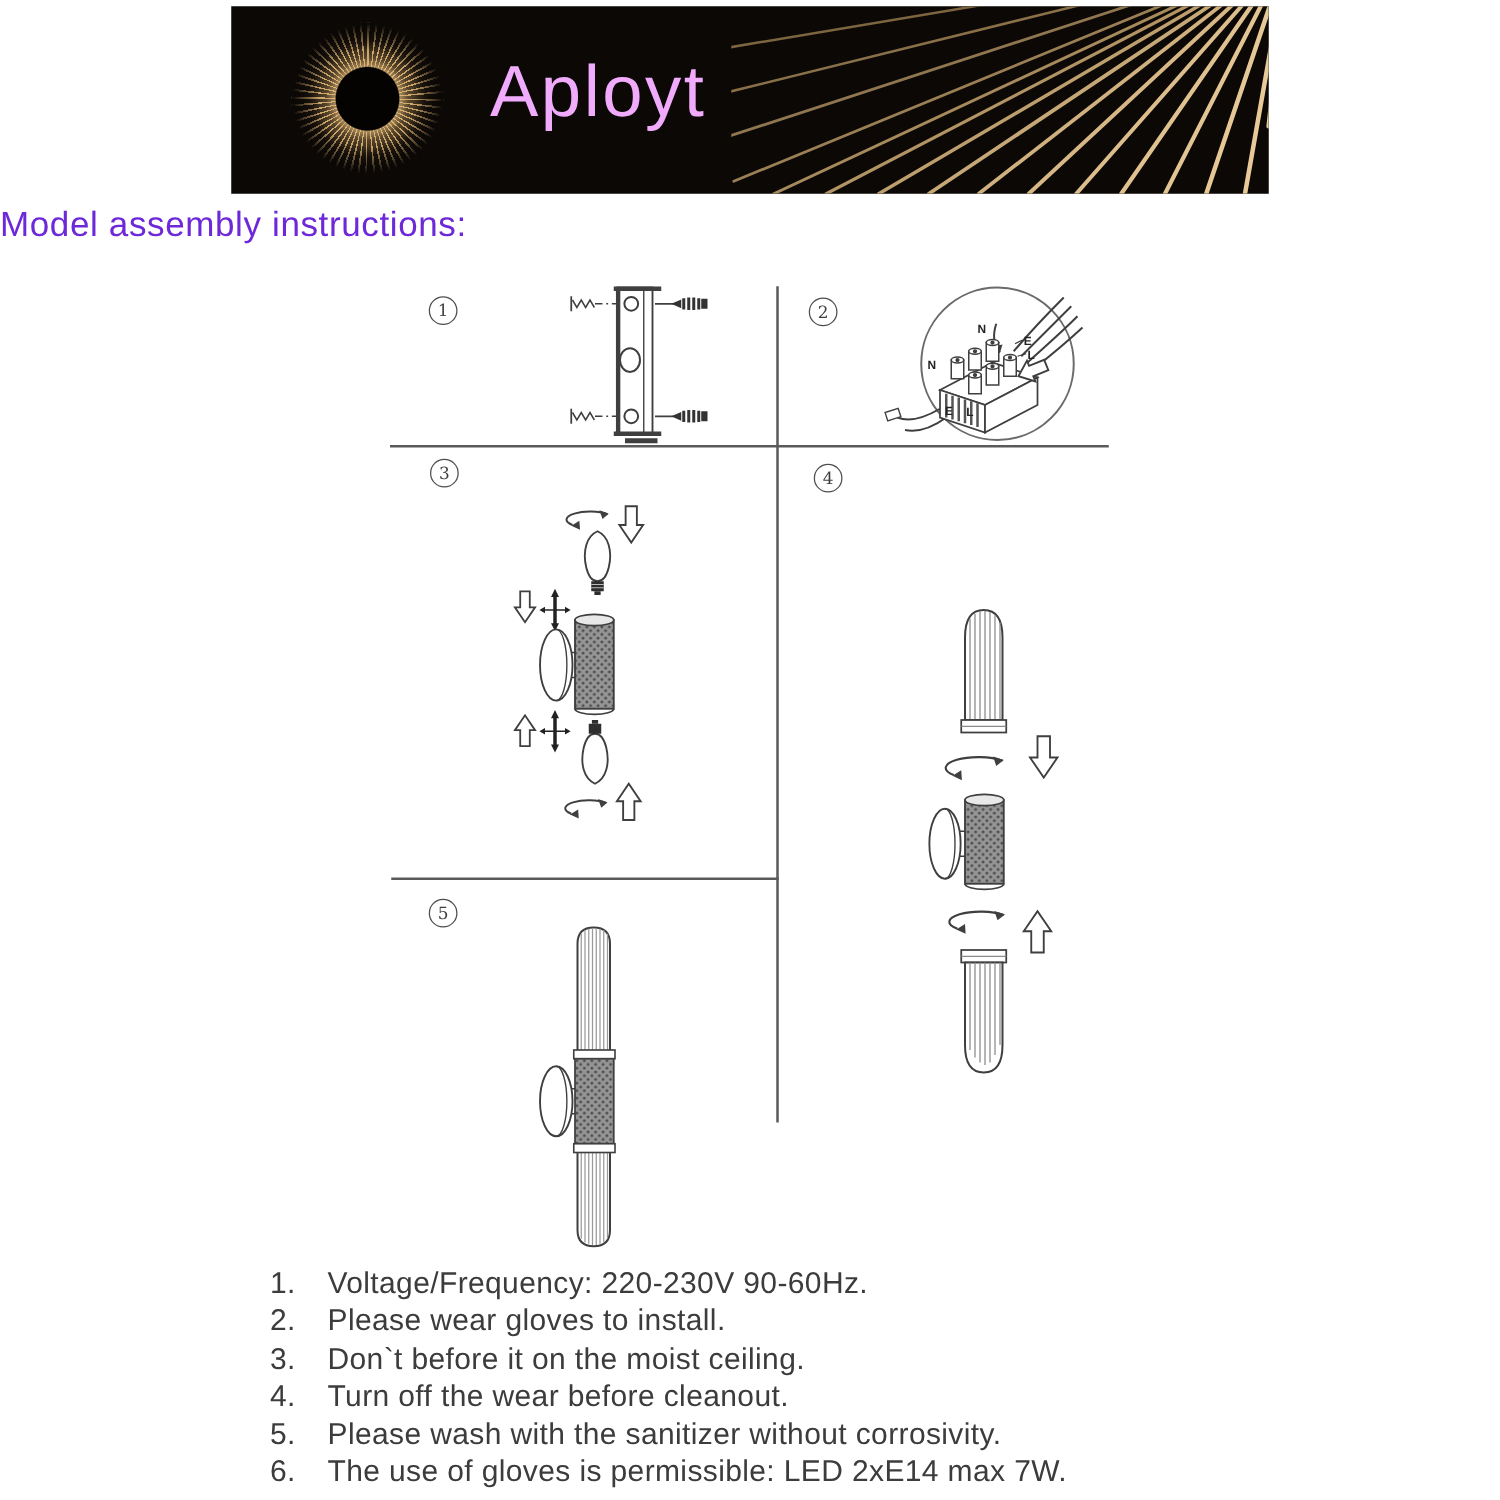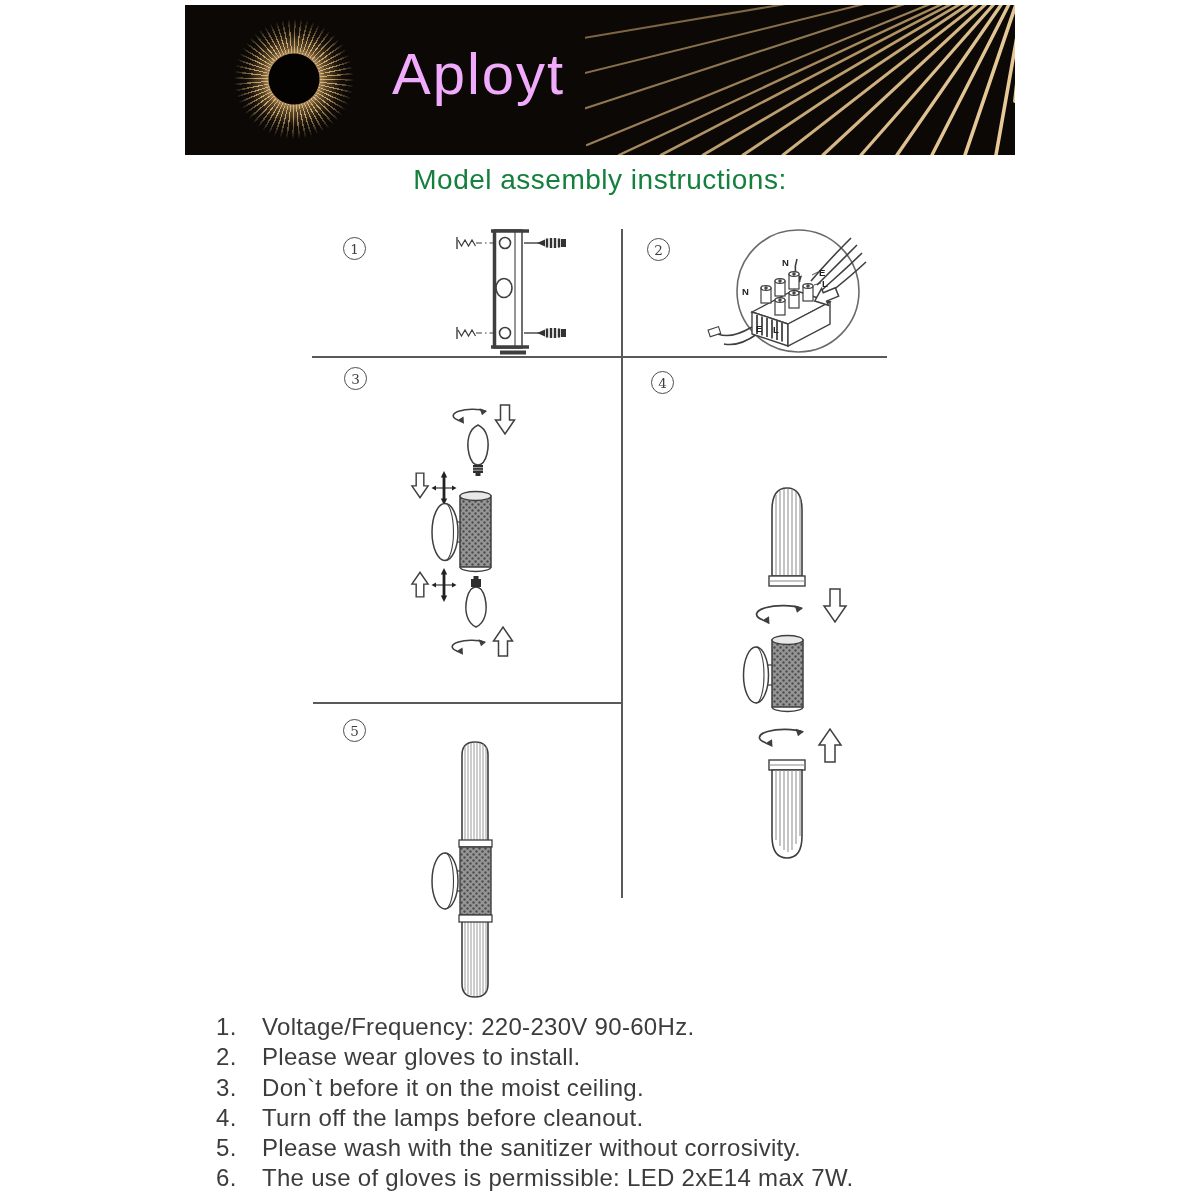--- a/index.html
+++ b/index.html
@@ -22,21 +22,21 @@
       radial-gradient(circle, rgba(238,196,130,.95) 21px, rgba(205,164,102,.40) 33px, rgba(130,100,60,.14) 47px, rgba(0,0,0,0) 58px),
       repeating-conic-gradient(from 0deg, #d2ac70 0 1.7deg, rgba(210,172,112,0) 1.7deg 6deg);
   }
   .brand{
     position:absolute;left:207px;top:40px;font-size:58px;line-height:1;
     color:#f0abfc;letter-spacing:2px;font-weight:400;
   }
   .rays{position:absolute;right:0;top:0;}
 
   
-  .title-wrap{position:absolute;left:0;top:164px;width:1200px;text-align:center;color:#15803d;}
+  .title-wrap{position:absolute;left:0;top:164px;width:1200px;text-align:left;color:#6d28d9;}
   .title-line{font-size:28px;line-height:31px;letter-spacing:.5px;}
 
   
   .divider{position:absolute;background:#5a5a5a;}
   .v1{left:621px;top:229px;width:2px;height:669px;}
   .h1{left:312px;top:356px;width:575px;height:2px;}
   .h2{left:313px;top:702px;width:310px;height:2px;}
 
   
   .badge{
@@ -351,21 +351,21 @@
     <div class="note-row">
       <span class="note-num">2.</span>
       <span class="note-text">Please wear gloves to install.</span>
     </div>
     <div class="note-row">
       <span class="note-num">3.</span>
       <span class="note-text">Don`t before it on the moist ceiling.</span>
     </div>
     <div class="note-row">
       <span class="note-num">4.</span>
-      <span class="note-text">Turn off the lamps before cleanout.</span>
+      <span class="note-text">Turn off the wear before cleanout.</span>
     </div>
     <div class="note-row">
       <span class="note-num">5.</span>
       <span class="note-text">Please wash with the sanitizer without corrosivity.</span>
     </div>
     <div class="note-row">
       <span class="note-num">6.</span>
       <span class="note-text">The use of gloves is permissible: LED 2xE14 max 7W.</span>
     </div>
   </div>

